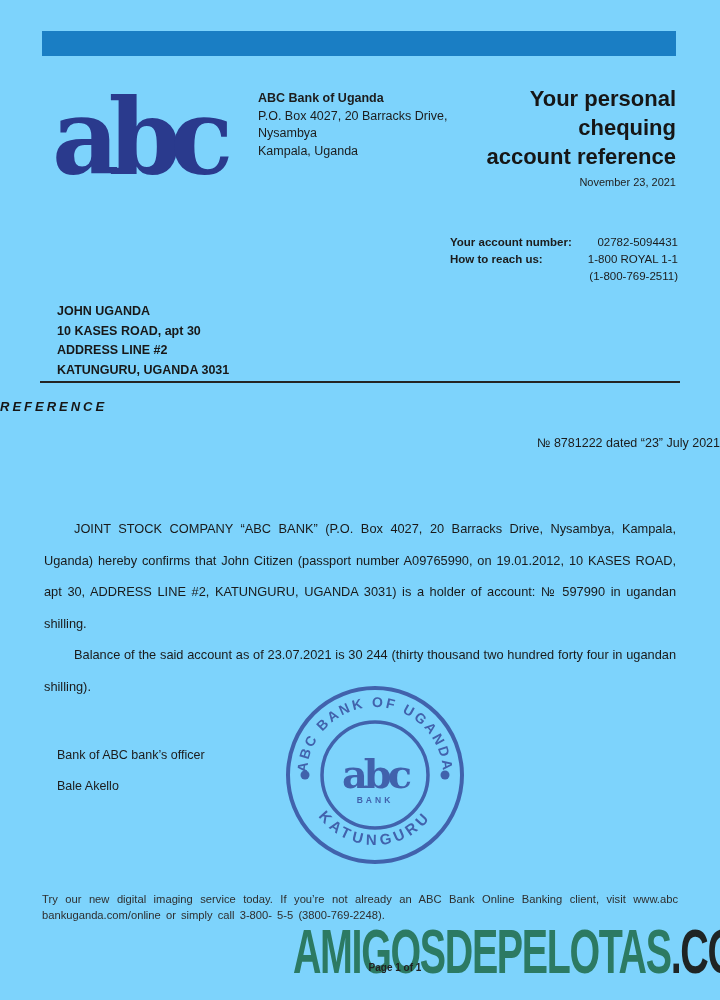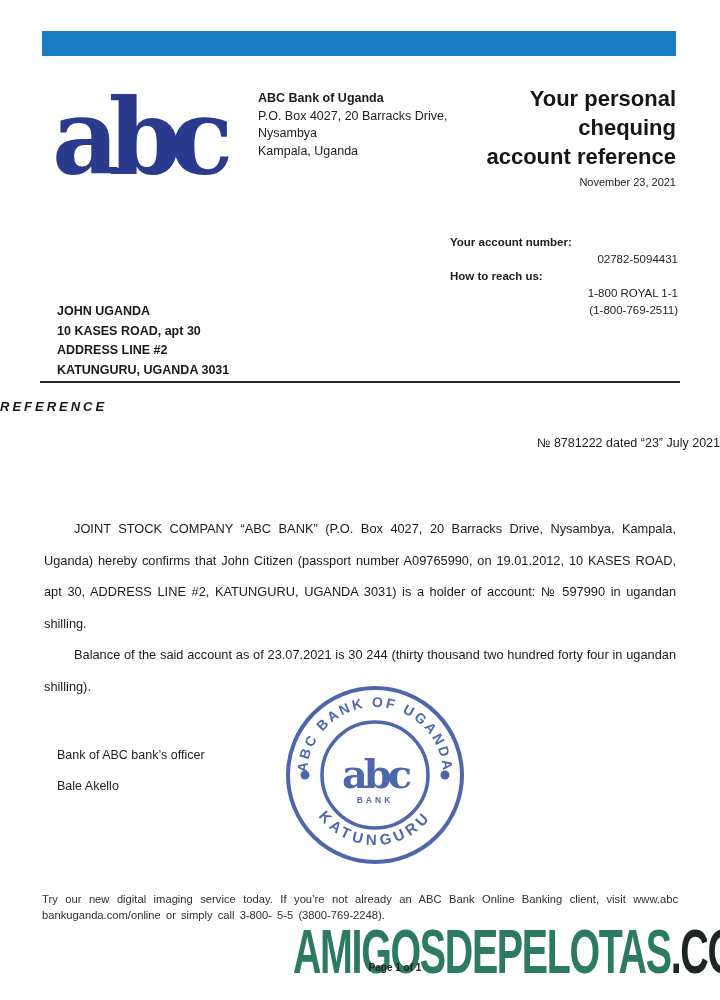--- a/index.html
+++ b/index.html
@@ -1,35 +1,35 @@
 <!DOCTYPE html>
 <html><head>
 <meta charset="utf-8">
 <style>
   html,body{margin:0;padding:0;background:#e9e9e9;}
   .page{
     position:relative;width:720px;height:1000px;margin:0 auto;
-    background:#ffffff;overflow:hidden;
+    background:#7dd3fc;overflow:hidden;
     font-family:"Liberation Sans",sans-serif;color:#1a1a1a;
   }
   .topbar{position:absolute;left:42px;top:31px;width:634px;height:25px;background:#1a7ec4;}
   .logo{
     position:absolute;left:52px;top:72px;width:160px;height:140px;
     font-family:"DejaVu Serif",serif;font-weight:bold;font-size:104px;
     letter-spacing:-11px;line-height:132px;color:#2a3a8d;
   }
   .bank-address{position:absolute;left:258px;top:90px;font-size:12.5px;line-height:17.5px;color:#1c1c1c;}
   .bank-address .bank-name{font-weight:bold;}
   .doc-title{
     position:absolute;right:44px;top:84px;width:320px;text-align:right;
     font-size:22px;font-weight:bold;line-height:29px;color:#161616;
   }
   .doc-date{font-size:11px;font-weight:normal;margin-top:4px;color:#222;line-height:14px;}
   .account-info{position:absolute;left:450px;top:234px;width:228px;font-size:11.5px;line-height:17px;color:#1c1c1c;}
-  .account-info .row{display:flex;justify-content:flex-end;flex-direction:column;}
+  .account-info .row{display:flex;justify-content:flex-end;}
   .account-info .lbl{font-weight:bold;}
   .account-info .val{text-align:right;flex:1;}
   .recipient{position:absolute;left:57px;top:302px;font-size:12.5px;font-weight:bold;line-height:19.5px;color:#181818;}
   .rule{position:absolute;left:40px;top:381px;width:640px;height:2px;background:#242424;}
   .ref-heading{position:absolute;left:0;top:399px;width:720px;
     font-size:13px;font-weight:bold;letter-spacing:3px;color:#161616;font-style:italic;}
   .ref-number{position:absolute;left:0;top:436px;width:720px;text-align:right;font-size:12.5px;color:#1c1c1c;}
   .body-text{position:absolute;left:44px;top:513px;width:632px;font-size:12.8px;line-height:31.5px;
     text-align:justify;color:#1a1a1a;}
   .body-text p{margin:0;text-indent:30px;}

